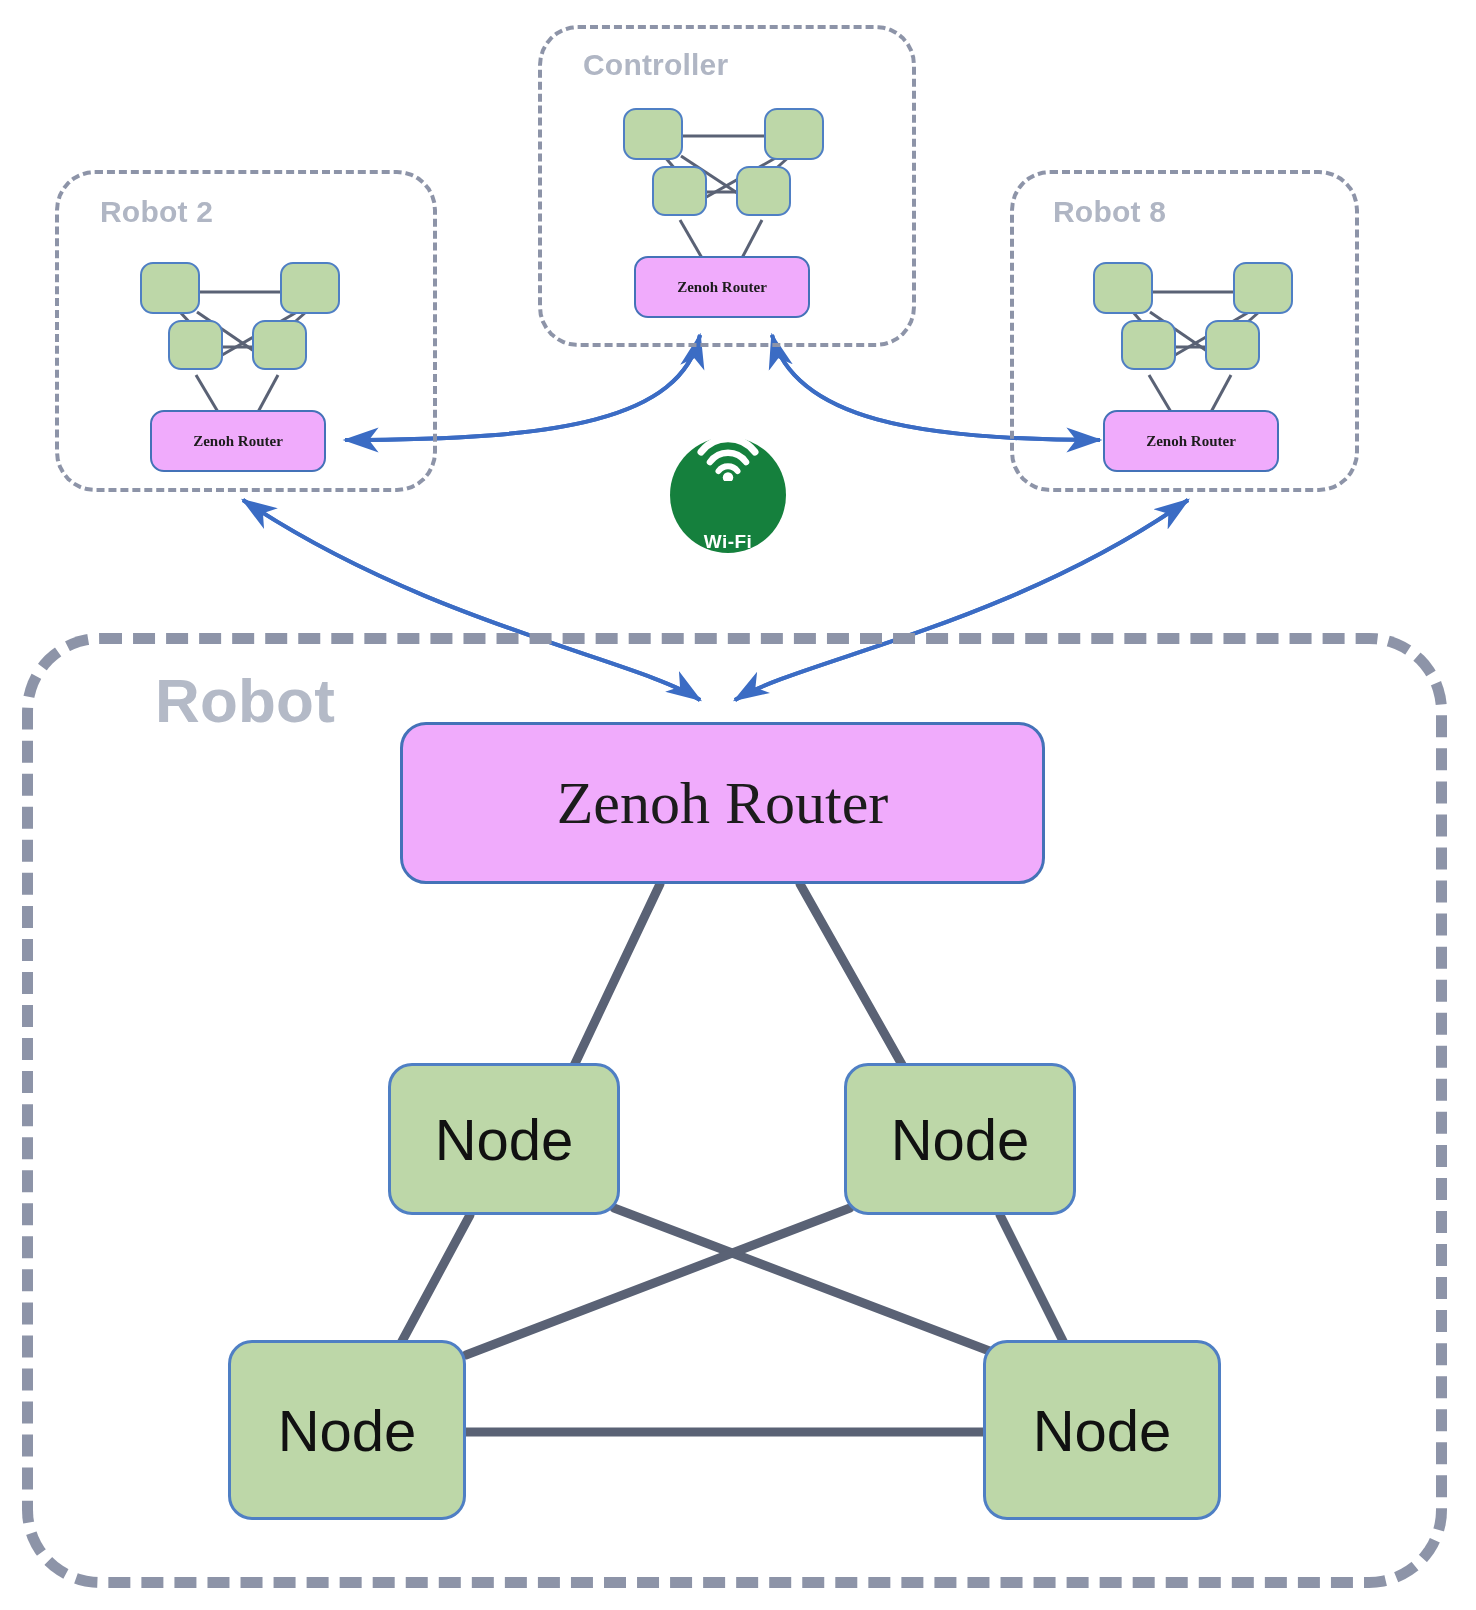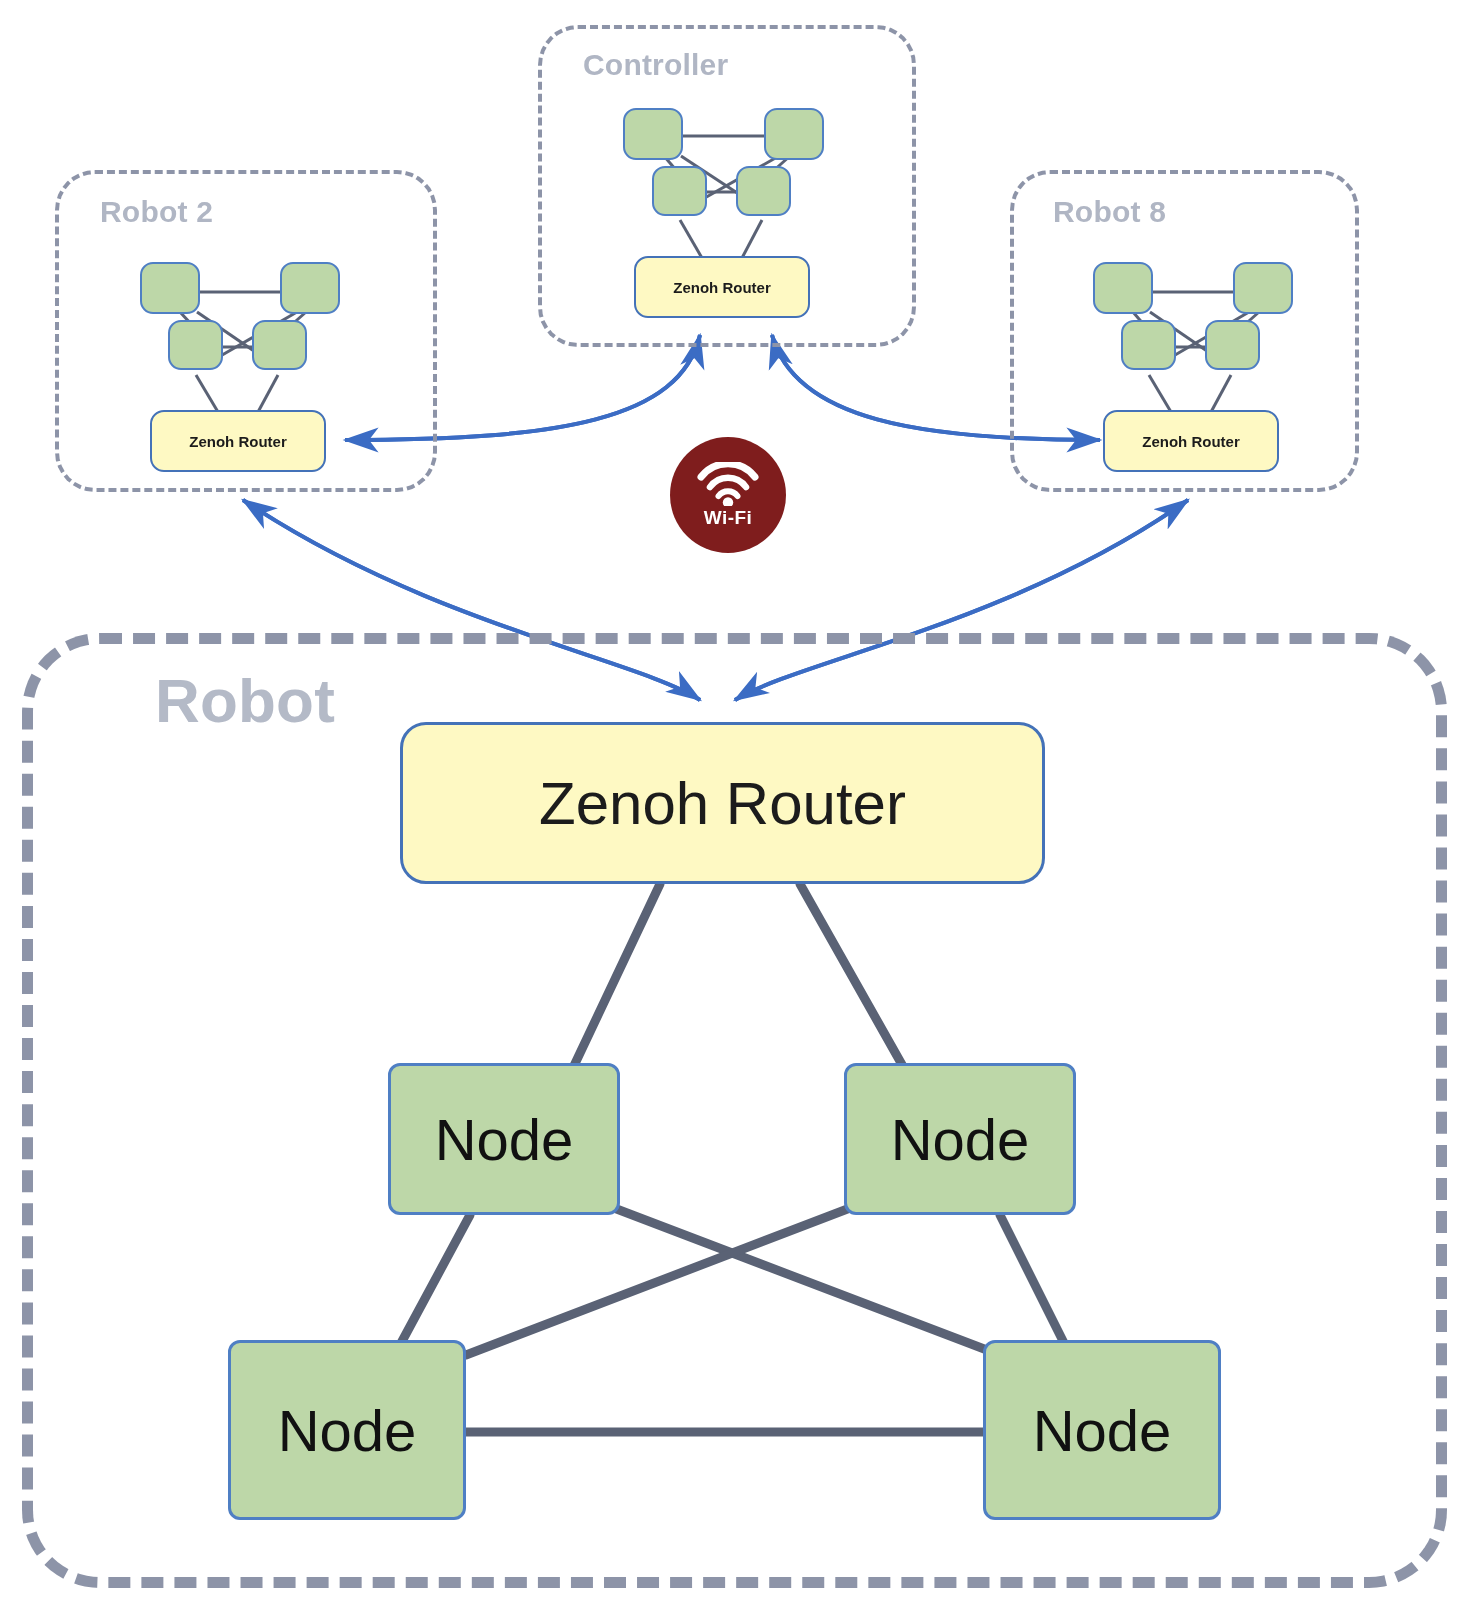--- a/index.html
+++ b/index.html
@@ -60,23 +60,24 @@
   
   .box {
     position: absolute;
     box-sizing: border-box;
     display: flex;
     align-items: center;
     justify-content: center;
     text-align: center;
   }
   .box.router {
-    background: #fef9c3;
+    background: #f0abfc;
     border: 2px solid #4472b8;
     color: #1c1c1c;
+    font-family: Liberation Serif, serif;
   }
   .box.node {
     background: #bdd7a8;
     border: 2px solid #4f7fc4;
     color: #111111;
   }
   .box.mini-router {
     border-radius: 14px;
     font-size: 15px;
     font-weight: bold;
@@ -84,36 +85,36 @@
   .box.mini-node {
     border-radius: 13px;
   }
   .box.big-router {
     border-radius: 26px;
     font-size: 60px;
     font-weight: normal;
     border-width: 3px;
   }
   .box.big-node {
-    border-radius: 12px;
+    border-radius: 24px;
     font-size: 58px;
     border-width: 3px;
   }
 
   
   .wifi {
     position: absolute;
     width: 116px;
     height: 116px;
     border-radius: 50%;
-    background: #7f1d1d;
+    background: #15803d;
     display: flex;
     flex-direction: column;
     align-items: center;
-    justify-content: center;
+    justify-content: space-between;
   }
   .wifi svg { display: block; }
   .wifi-label {
     color: #ffffff;
     font-size: 19px;
     font-weight: bold;
     letter-spacing: 0.4px;
     margin-top: 1px;
   }
 </style>

